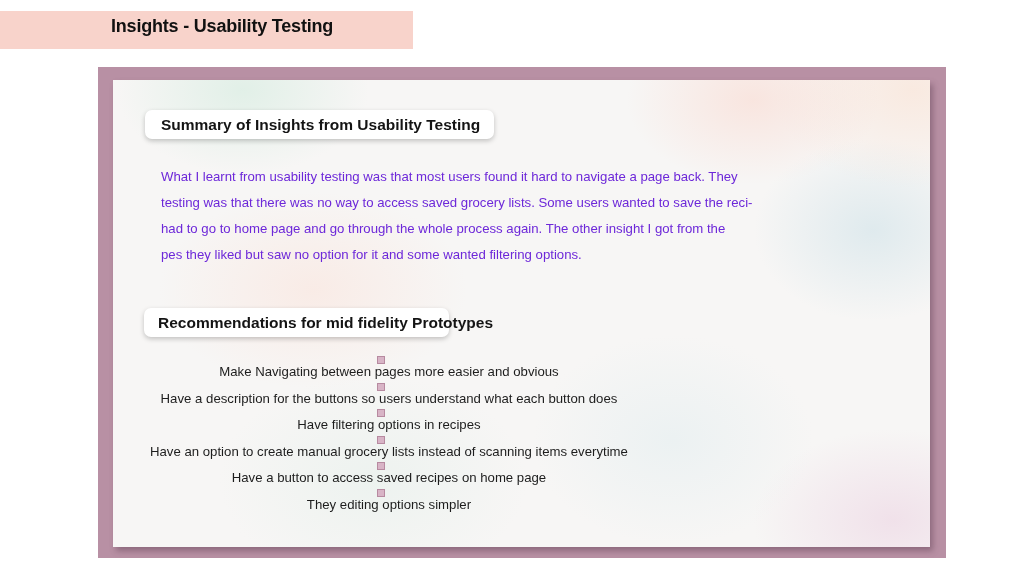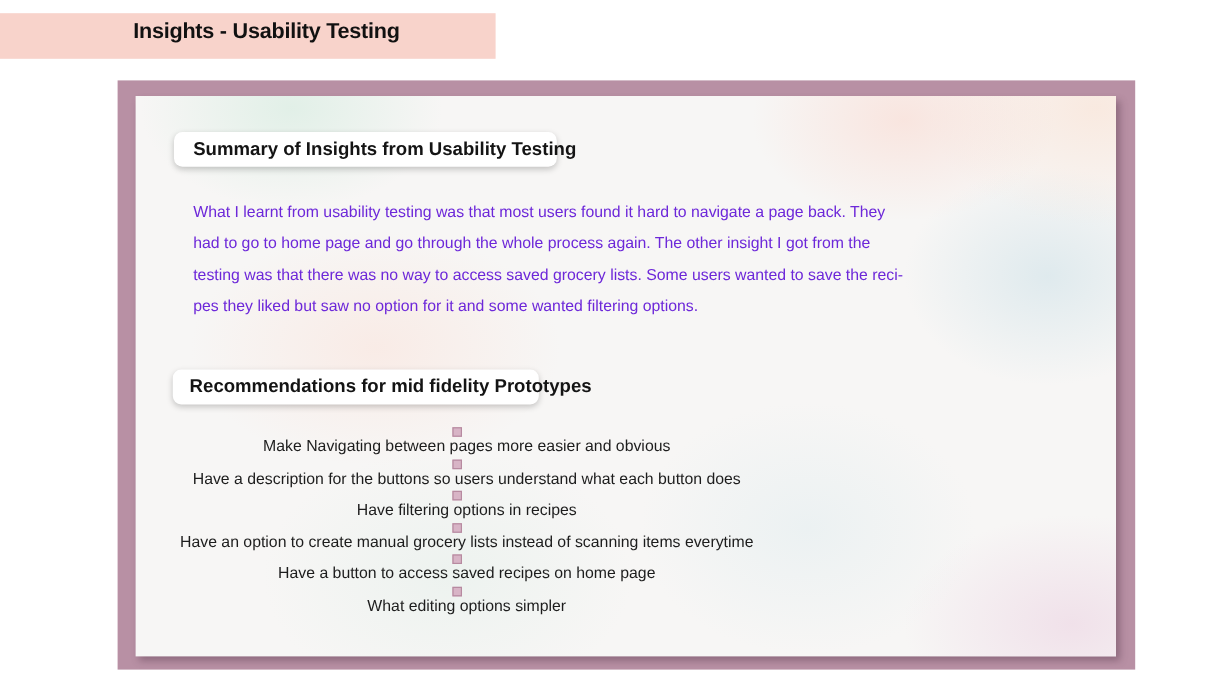--- a/index.html
+++ b/index.html
@@ -69,21 +69,21 @@
       font-weight: bold;
       color: #141414;
       white-space: nowrap;
       box-sizing: border-box;
       line-height: 29px;
       padding-left: 16px;
     }
     .label-summary {
       left: 145px;
       top: 110px;
-      width: 319px;
+      width: 349px;
       height: 29px;
     }
     .label-reco {
       left: 144px;
       top: 308px;
       width: 305px;
       height: 29px;
       padding-left: 14px;
     }
     .summary-text {
@@ -134,22 +134,22 @@
   <div class="title-banner"></div>
   <div class="title-text">Insights - Usability Testing</div>
 
   <div class="frame"></div>
   <div class="card"></div>
 
   <div class="section-label label-summary">Summary of Insights from Usability Testing</div>
 
   <div class="summary-text">
     <span class="summary-line">What I learnt from usability testing was that most users found it hard to navigate a page back. They</span>
+    <span class="summary-line">testing was that there was no way to access saved grocery lists. Some users wanted to save the reci-</span>
     <span class="summary-line">had to go to home page and go through the whole process again. The other insight I got from the</span>
-    <span class="summary-line">testing was that there was no way to access saved grocery lists. Some users wanted to save the reci-</span>
     <span class="summary-line">pes they liked but saw no option for it and some wanted filtering options.</span>
   </div>
 
   <div class="section-label label-reco">Recommendations for mid fidelity Prototypes</div>
 
   <ul class="reco-list">
     <li class="reco-item">
       <span class="bullet"></span>
       <span>Make Navigating between pages more easier and obvious</span>
     </li>
@@ -164,17 +164,17 @@
     <li class="reco-item">
       <span class="bullet"></span>
       <span>Have an option to create manual grocery lists instead of scanning items everytime</span>
     </li>
     <li class="reco-item">
       <span class="bullet"></span>
       <span>Have a button to access saved recipes on home page</span>
     </li>
     <li class="reco-item">
       <span class="bullet"></span>
-      <span>What editing options simpler</span>
+      <span>They editing options simpler</span>
     </li>
   </ul>
 
 </div>
 
 </body></html>

